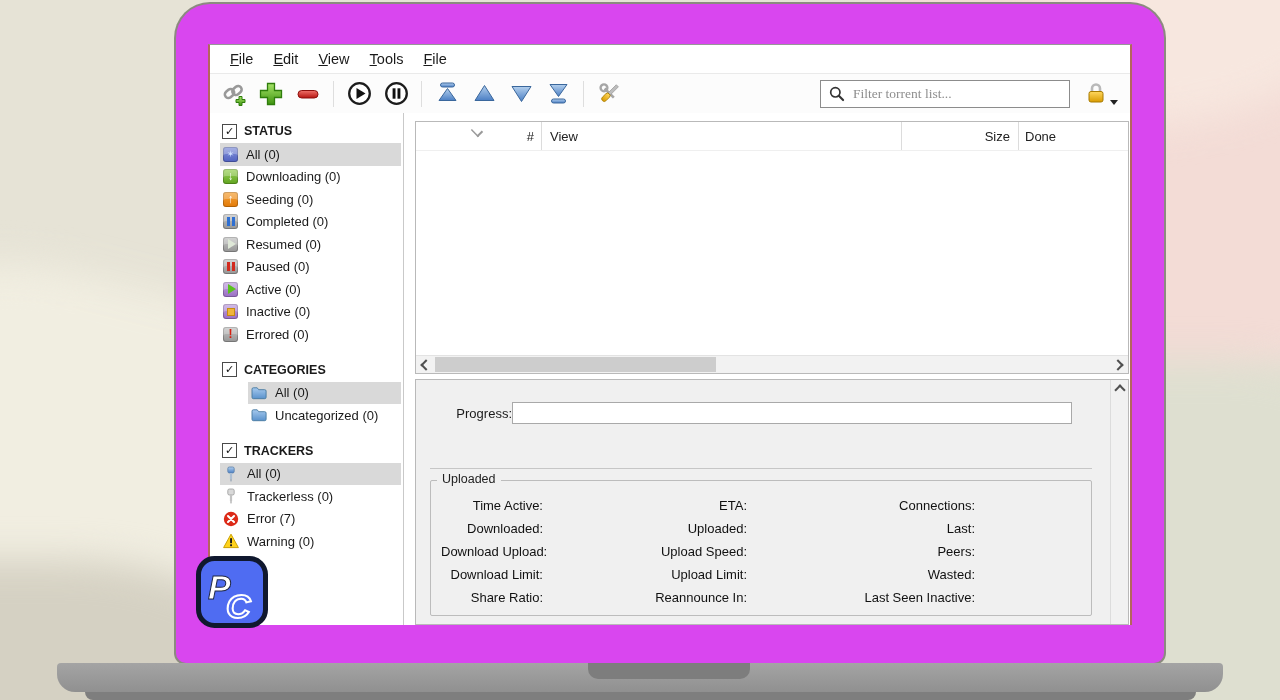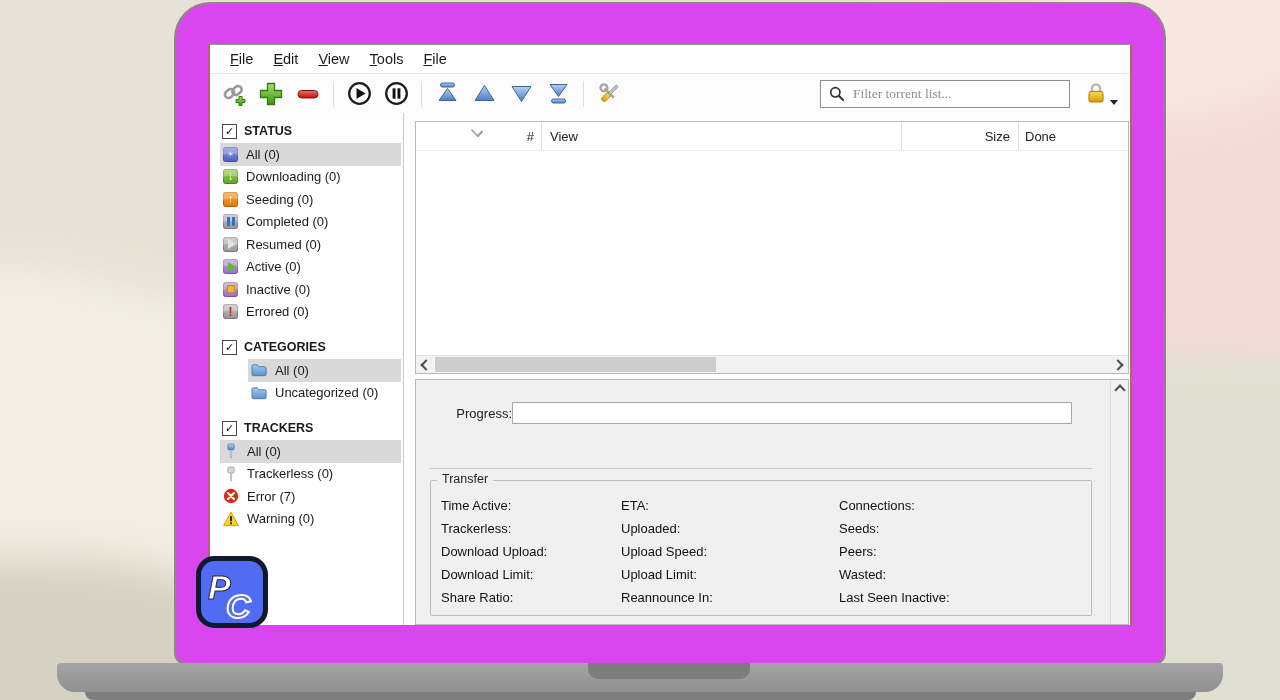--- a/index.html
+++ b/index.html
@@ -107,21 +107,21 @@
   .details{position:absolute;left:11px;top:266px;width:714px;height:246px;background:#f0f0f0;
     border:1px solid #b9b9b9;box-sizing:border-box;font-size:13px}
   .d-row{position:absolute;left:8px;width:648px;display:flex;align-items:center}
   .d-row .dlbl{width:88px;text-align:right;flex:none}
   .d-field{flex:1;height:22px;background:#fff;border:1px solid #a9a9a9;box-sizing:border-box}
   .d-sep{position:absolute;left:14px;right:36px;top:88px;height:1px;background:#c6c6c6}
   .groupbox{position:absolute;left:14px;right:36px;top:100px;height:134px;border:1px solid #bcbcbc;border-radius:2px}
   .legend{position:absolute;top:-9px;left:6px;background:#f0f0f0;padding:0 5px;font-size:12.5px;color:#222}
   .t-grid{position:absolute;left:10px;right:10px;top:13px;bottom:6px;display:grid;
     grid-template-columns:102px 78px 126px 92px 136px 1fr;grid-template-rows:repeat(5,1fr);align-items:center}
-  .t-label{color:#111;white-space:nowrap}
+  .t-label{text-align:right;color:#111;white-space:nowrap}
   .t-value{min-height:10px}
   .vscroll{position:absolute;right:0;top:0;bottom:0;width:17px;background:#f1f1f1;border-left:1px solid #dcdcdc}
   .vscroll .scroll-arrow{position:absolute;top:0;left:0}
   
   .logo{position:absolute;left:20px;top:552px;width:72px;height:72px;z-index:5}
   svg{display:block}
 </style>
 </head>
 <body>
 
@@ -293,20 +293,26 @@
               </span>
             <span class="lbl">Completed (0)</span>
           </div>
           <div class="side-item">
             <span class="sq sq-gray">
                 <span class="tri-play"></span>
               </span>
             <span class="lbl">Resumed (0)</span>
           </div>
           <div class="side-item">
+            <span class="sq sq-gray">
+                <span class="bars red"></span>
+              </span>
+            <span class="lbl">Paused (0)</span>
+          </div>
+          <div class="side-item">
             <span class="sq sq-purple">
                 <span class="tri-play green"></span>
               </span>
             <span class="lbl">Active (0)</span>
           </div>
           <div class="side-item">
             <span class="sq sq-purple">
                 <span class="mini-square"></span>
               </span>
             <span class="lbl">Inactive (0)</span>
@@ -407,34 +413,34 @@
           </div>
 
           <div class="details">
             <div class="d-row" style="top:22px">
               <span class="dlbl">Progress:</span>
               <div class="d-field"></div>
             </div>
             <div class="d-sep"></div>
 
             <div class="groupbox">
-              <span class="legend">Transfer</span>
+              <span class="legend">Uploaded</span>
               <div class="t-grid">
                 <span class="t-label">Time Active:</span>
                   <span class="t-value"></span>
                 <span class="t-label">ETA:</span>
                   <span class="t-value"></span>
                 <span class="t-label">Connections:</span>
                   <span class="t-value"></span>
 
-                <span class="t-label">Trackerless:</span>
+                <span class="t-label">Downloaded:</span>
                   <span class="t-value"></span>
                 <span class="t-label">Uploaded:</span>
                   <span class="t-value"></span>
-                <span class="t-label">Seeds:</span>
+                <span class="t-label">Last:</span>
                   <span class="t-value"></span>
 
                 <span class="t-label">Download Upload:</span>
                   <span class="t-value"></span>
                 <span class="t-label">Upload Speed:</span>
                   <span class="t-value"></span>
                 <span class="t-label">Peers:</span>
                   <span class="t-value"></span>
 
                 <span class="t-label">Download Limit:</span>

